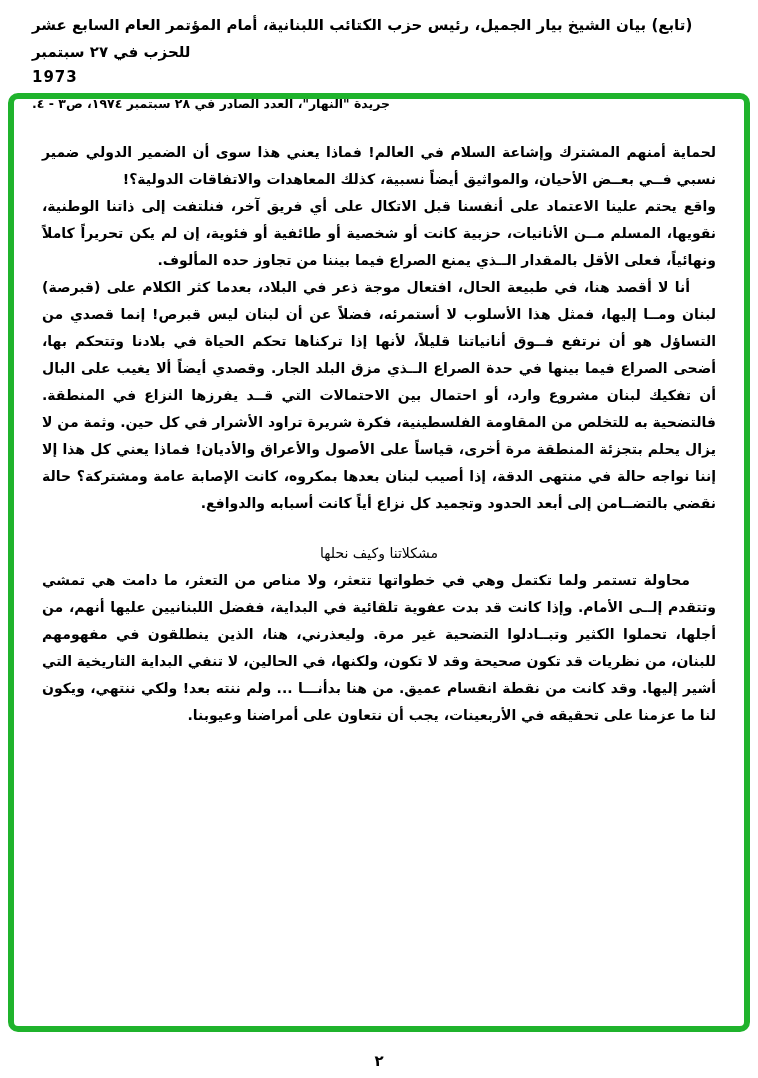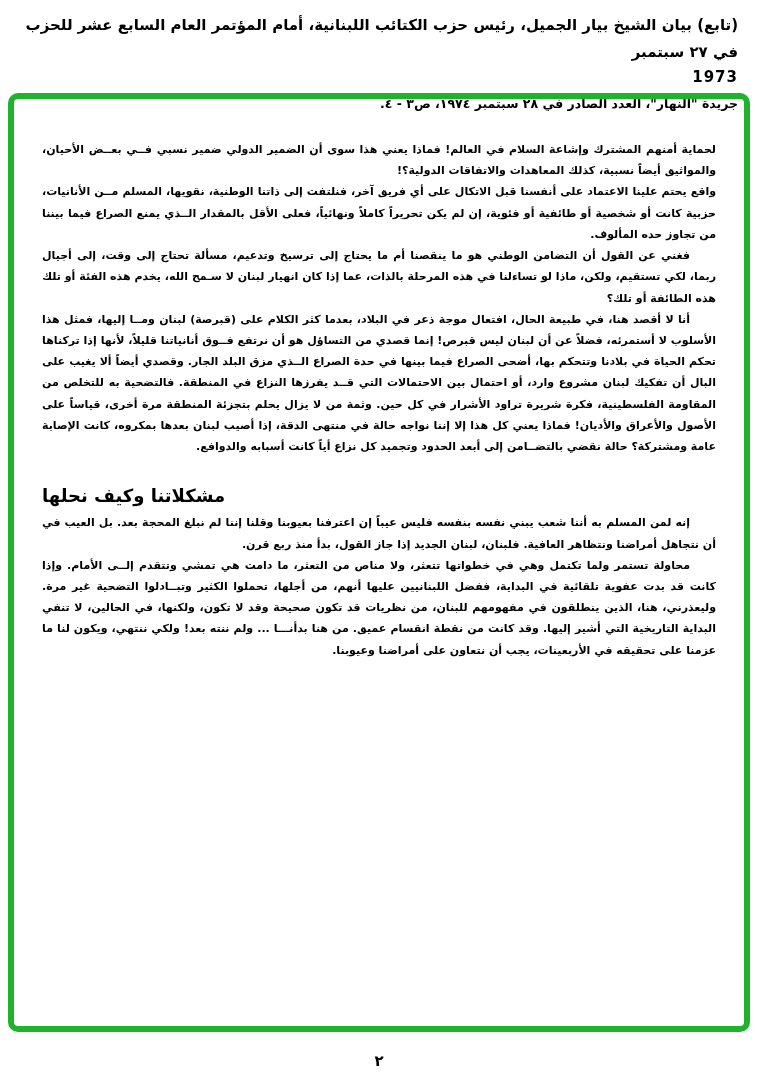--- a/index.html
+++ b/index.html
@@ -10,22 +10,22 @@
     color: #000000;
     font-family: "DejaVu Sans", sans-serif;
   }
   .page {
     position: relative;
     width: 758px; height: 1078px;
     direction: rtl;
     overflow: hidden;
   }
   .doc-header {
-    padding: 12px 20px 0 24px;
-    text-align: right;
+    padding: 12px 20px 0 32px;
+    text-align: left;
     font-weight: bold;
   }
   .doc-header .title-line1 {
     font-size: 15px;
     line-height: 1.8;
   }
   .doc-header .title-line2 {
     font-size: 15px;
     line-height: 1.5;
     letter-spacing: 1px;
@@ -39,32 +39,32 @@
     left: 8px; right: 8px;
     top: 93px; height: 939px;
     border: 6px solid #1fb32c;
     border-radius: 10px;
     padding: 40px 28px 0 28px;
     background: transparent;
     overflow: hidden;
   }
   .body-text p {
     margin: 0;
-    font-size: 11px;
+    font-size: 14px;
     font-weight: bold;
     line-height: 1.93;
     text-align: justify;
     text-align-last: right;
   }
   .body-text p.indent { text-indent: 26px; }
   .section-heading {
     margin: 28px 0 6px 0;
-    font-size: 18px;
-    font-weight: bold;
-    text-align: left;
+    font-size: 14px;
+    font-weight: normal;
+    text-align: center;
   }
   .page-number {
     position: absolute;
     bottom: 8px; left: 0; right: 0;
     text-align: center;
     font-weight: bold;
     font-size: 15px;
   }
 </style>
 </head>
@@ -75,26 +75,24 @@
   <div class="doc-header">
     <div class="title-line1">(تابع) بيان الشيخ بيار الجميل، رئيس حزب الكتائب اللبنانية، أمام المؤتمر العام السابع عشر للحزب في ٢٧ سبتمبر</div>
     <div class="title-line2">1973</div>
     <div class="source-line">جريدة "النهار"، العدد الصادر في ٢٨ سبتمبر ١٩٧٤، ص٣ - ٤.</div>
   </div>
 
   <div class="highlight-box">
     <div class="body-text">
       <p>لحماية أمنهم المشترك وإشاعة السلام في العالم! فماذا يعني هذا سوى أن الضمير الدولي ضمير نسبي فــي بعــض الأحيان، والمواثيق أيضاً نسبية، كذلك المعاهدات والاتفاقات الدولية؟!</p>
       <p>واقع يحتم علينا الاعتماد على أنفسنا قبل الاتكال على أي فريق آخر، فنلتفت إلى ذاتنا الوطنية، نقويها، المسلم مــن الأنانيات، حزبية كانت أو شخصية أو طائفية أو فئوية، إن لم يكن تحريراً كاملاً ونهائياً، فعلى الأقل بالمقدار الــذي يمنع الصراع فيما بيننا من تجاوز حده المألوف.</p>
-      <p class="indent">فغني عن القول أن التضامن الوطني هو ما ينقصنا أم ما يحتاج إلى ترسيخ وتدعيم، مسألة تحتاج إلى وقت، إلى أجيال ربما، لكي تستقيم، ولكن، ماذا لو تساءلنا في هذه المرحلة بالذات، عما إذا كان انهيار لبنان لا سـمح الله، يخدم هذه الفئة أو تلك هذه الطائفة أو تلك؟</p>
       <p class="indent">أنا لا أقصد هنا، في طبيعة الحال، افتعال موجة ذعر في البلاد، بعدما كثر الكلام على (قبرصة) لبنان ومــا إليها، فمثل هذا الأسلوب لا أستمرئه، فضلاً عن أن لبنان ليس قبرص! إنما قصدي من التساؤل هو أن نرتفع فــوق أنانياتنا قليلاً، لأنها إذا تركناها تحكم الحياة في بلادنا وتتحكم بها، أضحى الصراع فيما بينها في حدة الصراع الــذي مزق البلد الجار. وقصدي أيضاً ألا يغيب على البال أن تفكيك لبنان مشروع وارد، أو احتمال بين الاحتمالات التي قــد يفرزها النزاع في المنطقة. فالتضحية به للتخلص من المقاومة الفلسطينية، فكرة شريرة تراود الأشرار في كل حين. وثمة من لا يزال يحلم بتجزئة المنطقة مرة أخرى، قياساً على الأصول والأعراق والأديان! فماذا يعني كل هذا إلا إننا نواجه حالة في منتهى الدقة، إذا أصيب لبنان بعدها بمكروه، كانت الإصابة عامة ومشتركة؟ حالة نقضي بالتضــامن إلى أبعد الحدود وتجميد كل نزاع أياً كانت أسبابه والدوافع.</p>
 
       <h2 class="section-heading">مشكلاتنا وكيف نحلها</h2>
 
-      <p class="indent">إنه لمن المسلم به أننا شعب يبني نفسه بنفسه فليس عيباً إن اعترفنا بعيوبنا وقلنا إننا لم نبلغ المحجة بعد. بل العيب في أن نتجاهل أمراضنا ونتظاهر العافية. فلبنان، لبنان الجديد إذا جاز القول، بدأ منذ ربع قرن.</p>
       <p class="indent">محاولة تستمر ولما تكتمل وهي في خطواتها تتعثر، ولا مناص من التعثر، ما دامت هي تمشي وتتقدم إلــى الأمام. وإذا كانت قد بدت عفوية تلقائية في البداية، ففضل اللبنانيين عليها أنهم، من أجلها، تحملوا الكثير وتبــادلوا التضحية غير مرة. وليعذرني، هنا، الذين ينطلقون في مفهومهم للبنان، من نظريات قد تكون صحيحة وقد لا تكون، ولكنها، في الحالين، لا تنفي البداية التاريخية التي أشير إليها. وقد كانت من نقطة انقسام عميق. من هنا بدأنـــا ... ولم ننته بعد! ولكي ننتهي، ويكون لنا ما عزمنا على تحقيقه في الأربعينات، يجب أن نتعاون على أمراضنا وعيوبنا.</p>
 
     </div>
   </div>
 
   <div class="page-number">٢</div>
 
 </div>
 
 </body></html>

